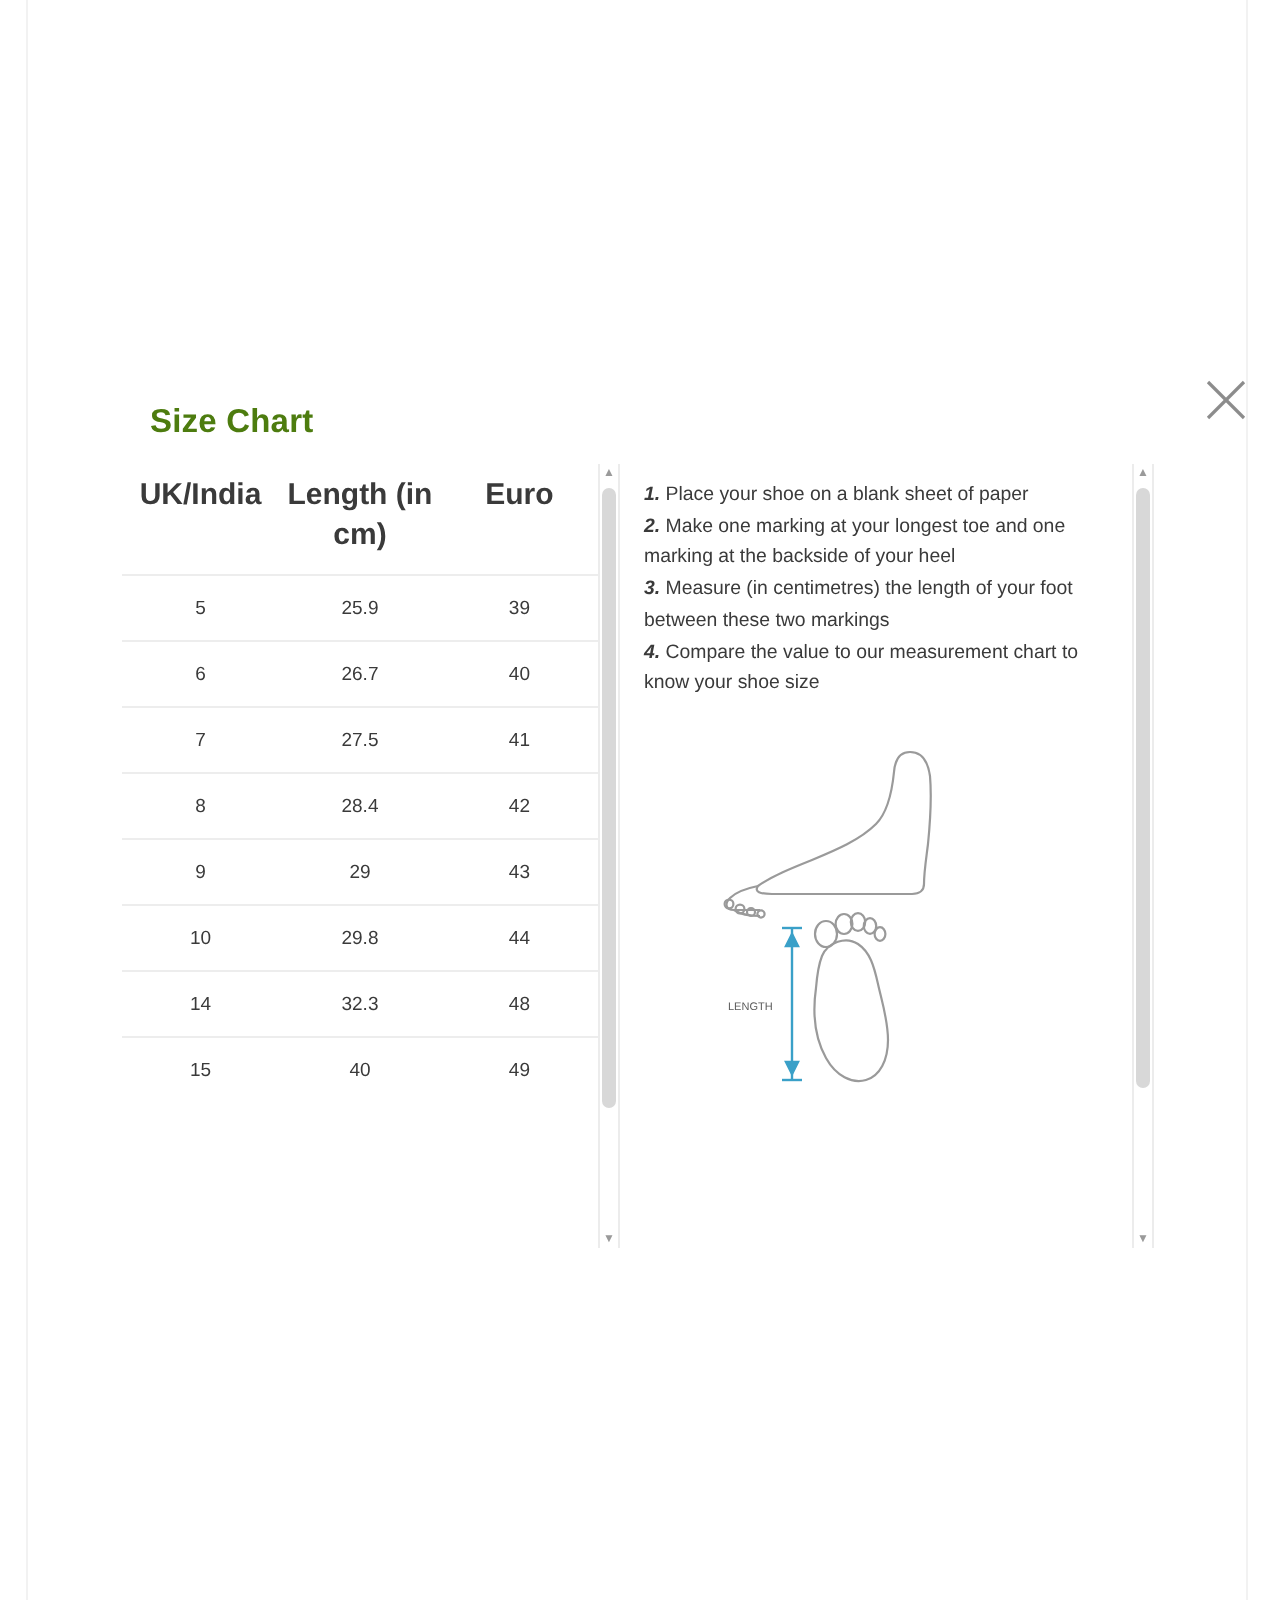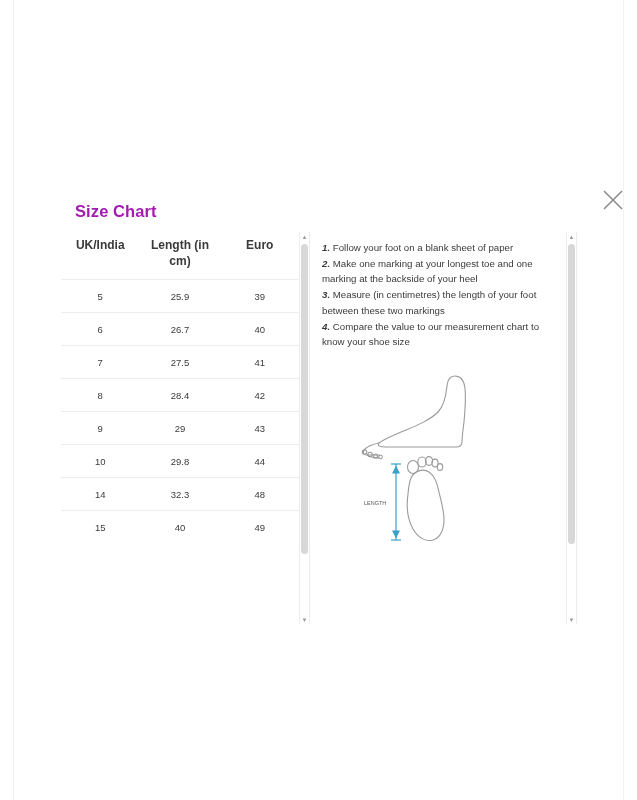--- a/index.html
+++ b/index.html
@@ -52,21 +52,21 @@
     padding: 0;
   }
   .close-btn svg { display: block; }
 
   .modal-title {
     position: absolute;
     left: 42px;
     top: 32px;
     font-size: 16.5px;
     font-weight: bold;
-    color: #a21caf;
+    color: #4d7c0f;
     letter-spacing: .1px;
   }
 
   .content {
     position: absolute;
     left: 28px;
     top: 62px;
     right: 28px;
     bottom: 16px;
     display: flex;
@@ -79,21 +79,21 @@
     position: relative;
     overflow: hidden;
   }
   table.size-table {
     width: 238px;
     border-collapse: collapse;
     font-size: 9.5px;
     color: #3a3a3a;
   }
   table.size-table th {
-    font-size: 12px;
+    font-size: 15px;
     font-weight: bold;
     color: #3a3a3a;
     padding: 6px 2px 10px 2px;
     text-align: center;
     vertical-align: top;
     line-height: 1.3;
   }
   table.size-table th.col-uk { width: 33%; }
   table.size-table th.col-len { width: 34%; }
   table.size-table th.col-euro { width: 33%; }
@@ -242,21 +242,21 @@
     </div>
 
     <div class="scrollbar left-sb">
       <div class="sb-arrow up">▲</div>
       <div class="sb-thumb" style="top:12px;height:310px;"></div>
       <div class="sb-arrow down">▼</div>
     </div>
 
     <div class="info-pane">
       <div class="info-text">
-        <p><span class="step-num">1.</span><span> Follow your foot on a blank sheet of paper</span></p>
+        <p><span class="step-num">1.</span><span> Place your shoe on a blank sheet of paper</span></p>
         <p><span class="step-num">2.</span><span> Make one marking at your longest toe and one marking at the backside of your heel</span></p>
         <p><span class="step-num">3.</span><span> Measure (in centimetres) the length of your foot between these two markings</span></p>
         <p><span class="step-num">4.</span><span> Compare the value to our measurement chart to know your shoe size</span></p>
       </div>
 
       <div class="figure">
         <svg width="210" height="180" viewBox="0 0 210 180">
 
           <g fill="none" stroke="#9a9a9a" stroke-width="1.1">
             <path d="M45 75 C 52 70, 62 66, 72 62 C 84 57, 96 52, 104 44 C 110 38, 112 28, 113 18 C 113.5 12, 116 8, 121 8 C 127 8, 130 13, 131 20 C 132 32, 131 44, 130 54 C 129 62, 128 68, 128 74 C 128 77, 126 79, 122 79 L 52 79 C 46 79, 43 78, 45 75 Z"></path>

